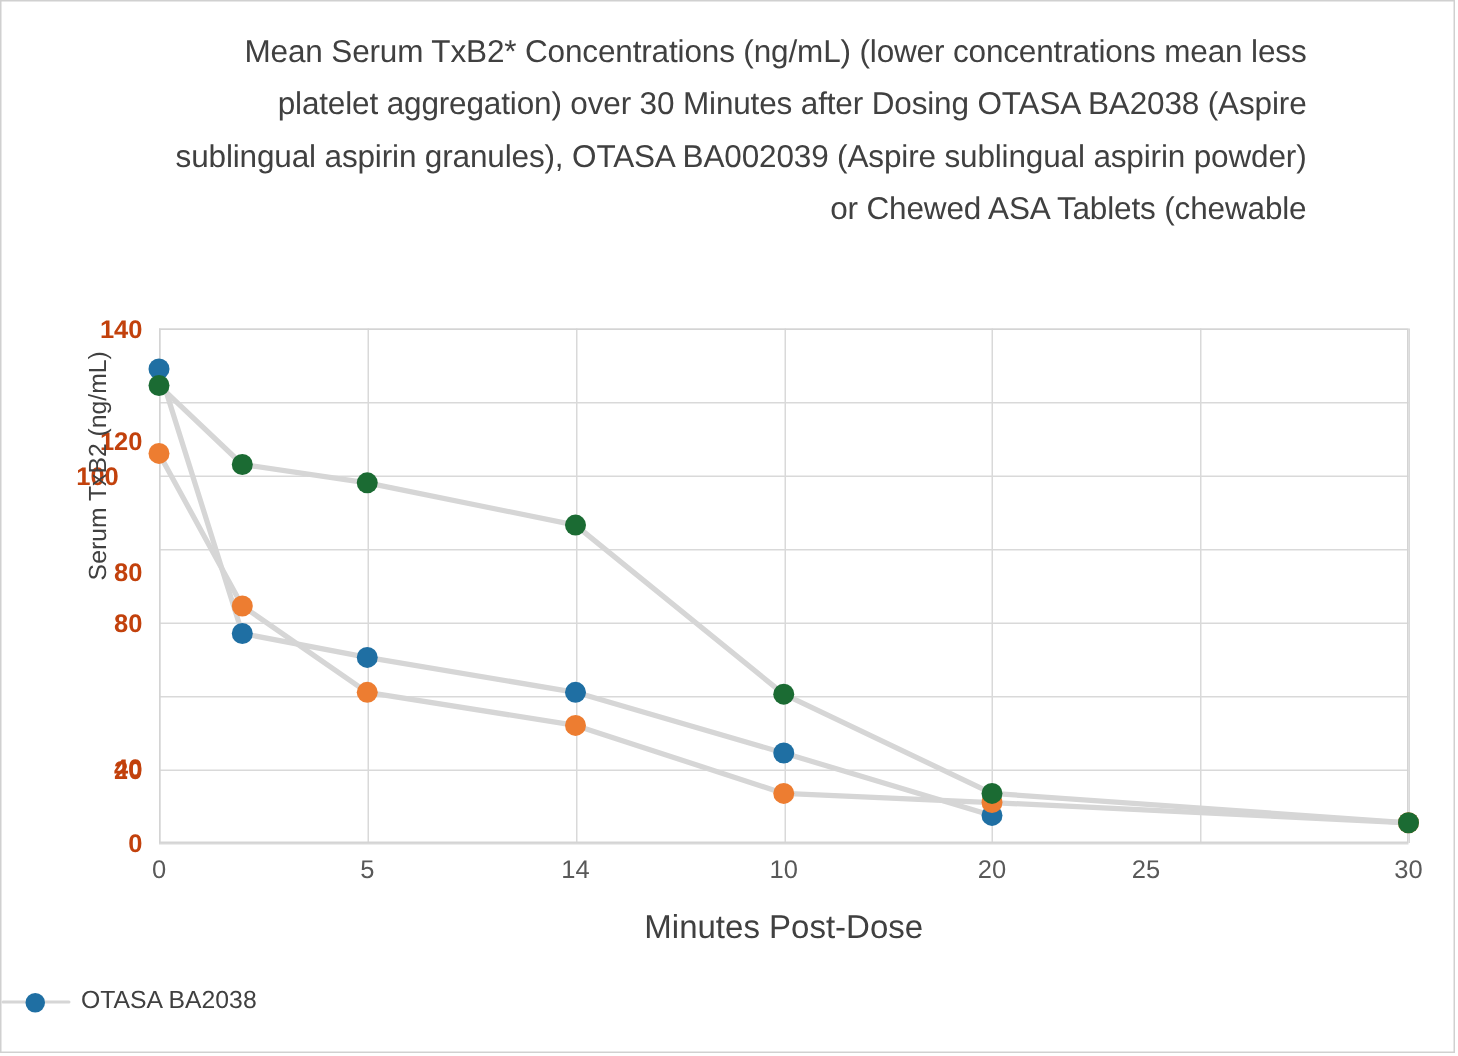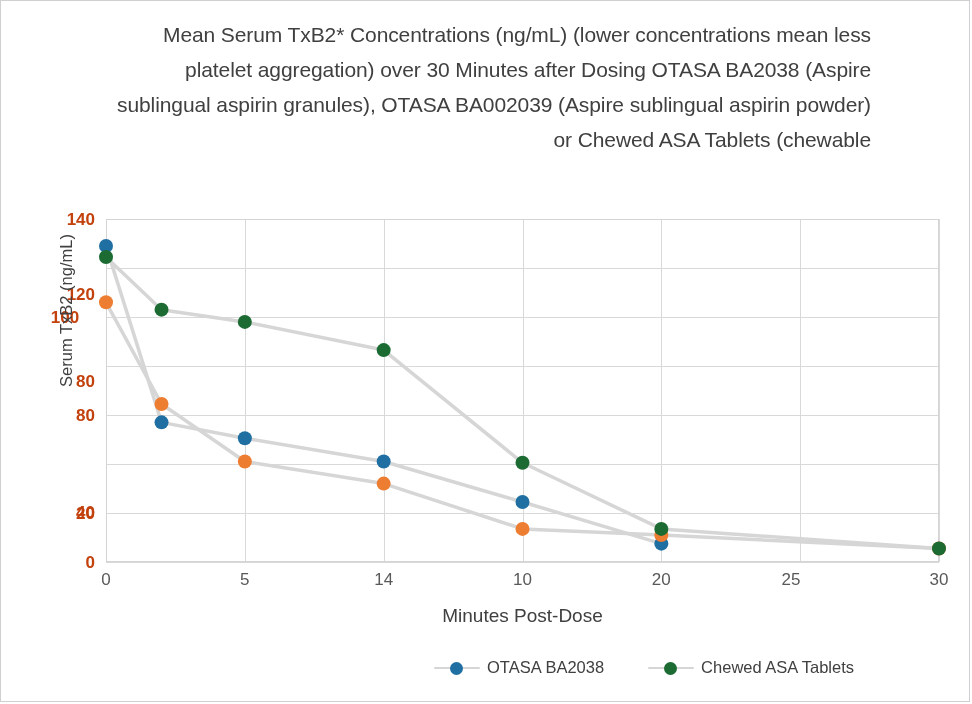--- a/index.html
+++ b/index.html
@@ -117,31 +117,31 @@
     color: #404040;
     transform: rotate(-90deg);
     transform-origin: center center;
   }
   #x-axis-title {
     position: absolute;
     left: 105px;
     top: 604px;
     width: 833px;
     text-align: center;
-    font-size: 19px;
+    font-size: 22px;
     color: #404040;
   }
   
   #legend {
     position: absolute;
     left: 0;
     top: 657px;
     width: 853px;
     display: flex;
-    justify-content: flex-end;
+    justify-content: flex-start;
     align-items: center;
     gap: 44px;
   }
   .legend-item {
     display: flex;
     align-items: center;
     gap: 7px;
   }
   .legend-symbol {
     position: relative;
@@ -241,36 +241,29 @@
         <circle cx="833" cy="329.525" r="7" fill="#1B6B33"></circle>
       </svg>
   </div>
 
   <div id="xtick-wrap">
       <div class="xtick" style="left: 0px;">0</div>
       <div class="xtick" style="left: 138.833px;">5</div>
       <div class="xtick" style="left: 277.667px;">14</div>
       <div class="xtick" style="left: 416.5px;">10</div>
       <div class="xtick" style="left: 555.333px;">20</div>
-      <div class="xtick" style="left: 685px; text-align: center;">25</div>
+      <div class="xtick" style="left: 658px; text-align: center;">25</div>
       <div class="xtick" style="left: 833px;">30</div>
     </div>
 
   <div id="x-axis-title">Minutes Post-Dose</div>
 
   <div id="legend">
       <div class="legend-item">
         <span class="legend-symbol">
           <span class="legend-line" style="background: rgb(214, 214, 214);"></span>
           <span class="legend-dot" style="background: rgb(31, 111, 163);"></span>
         </span>
         <span class="legend-label">OTASA BA2038</span>
       </div>
-      <div class="legend-item">
-        <span class="legend-symbol">
-          <span class="legend-line" style="background: rgb(214, 214, 214);"></span>
-          <span class="legend-dot" style="background: rgb(27, 107, 51);"></span>
-        </span>
-        <span class="legend-label">Chewed ASA Tablets</span>
-      </div>
     </div>
 
 </div>
 
 </body></html>

